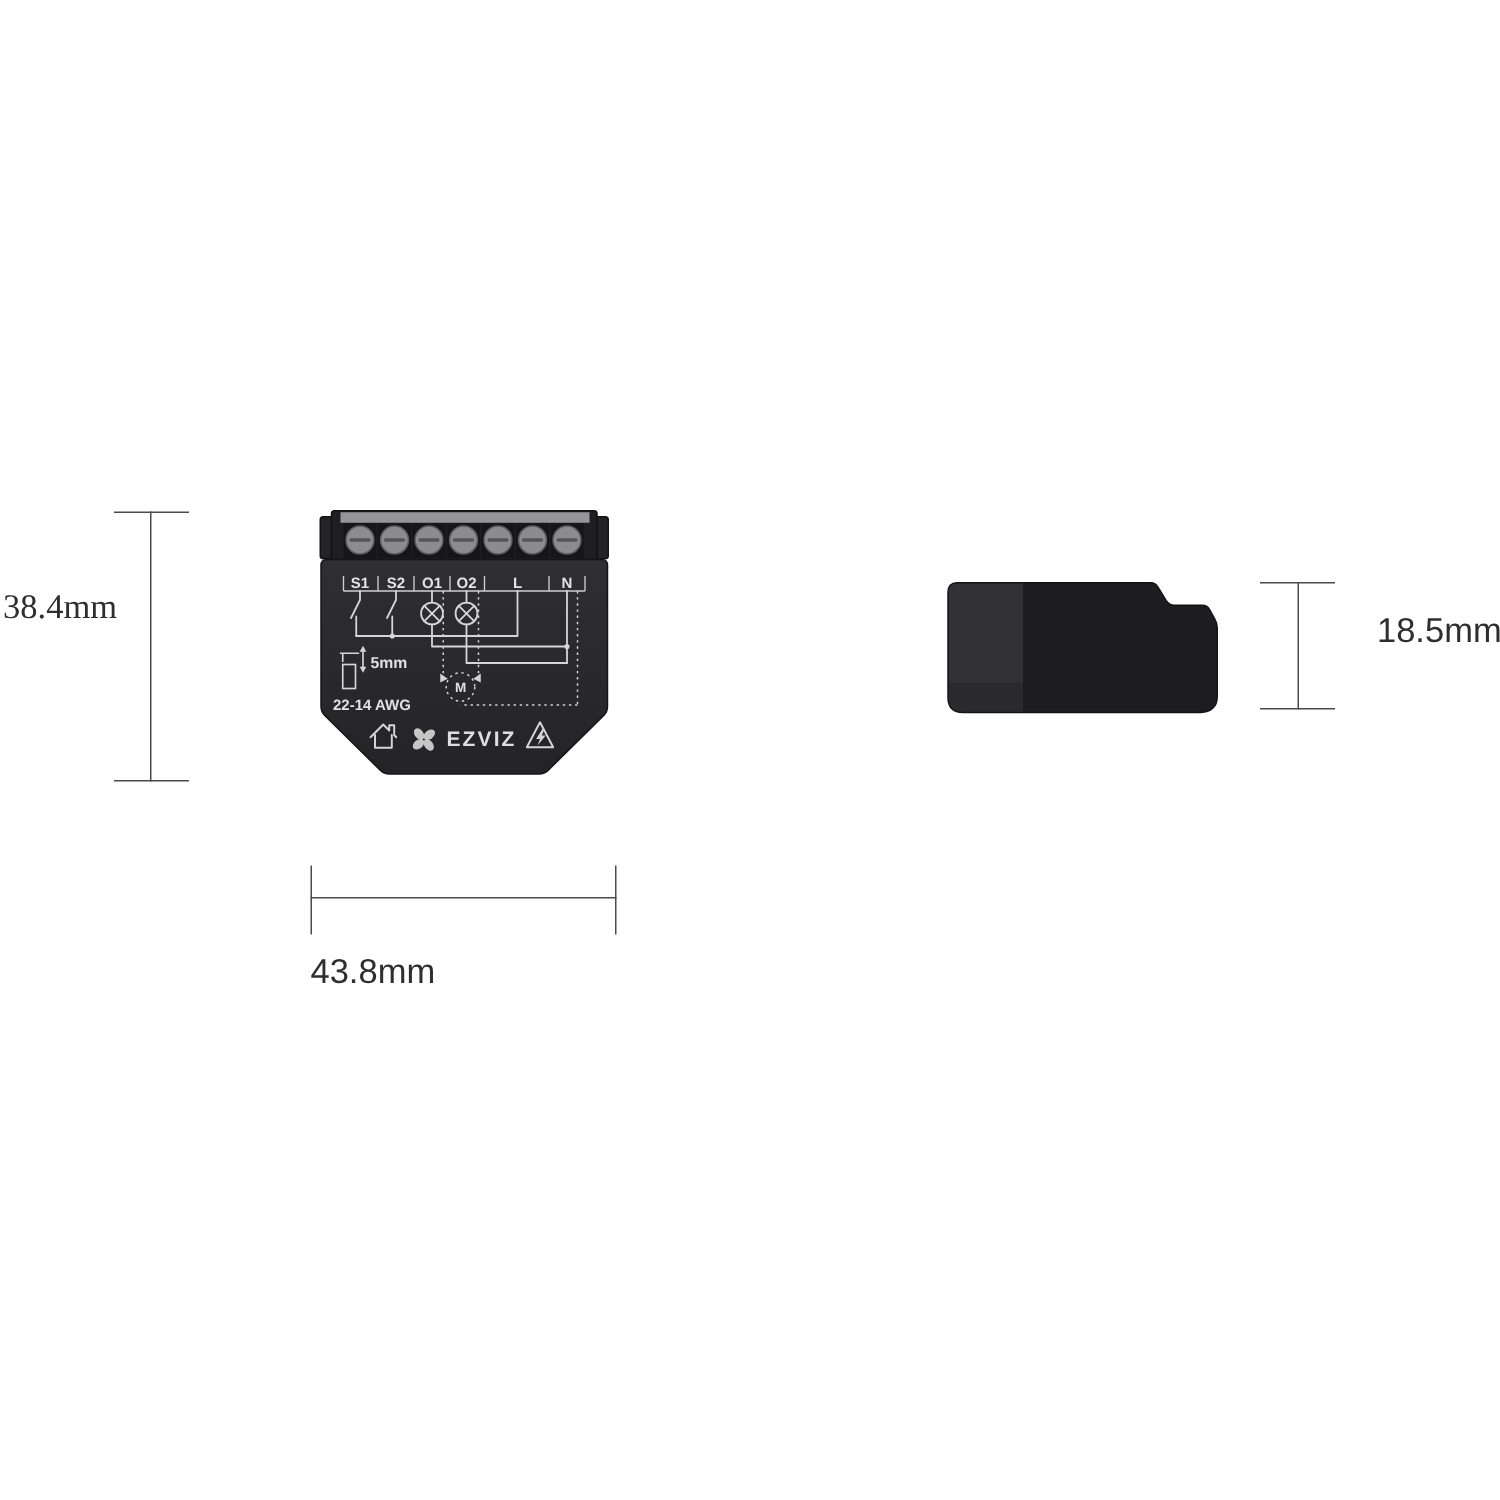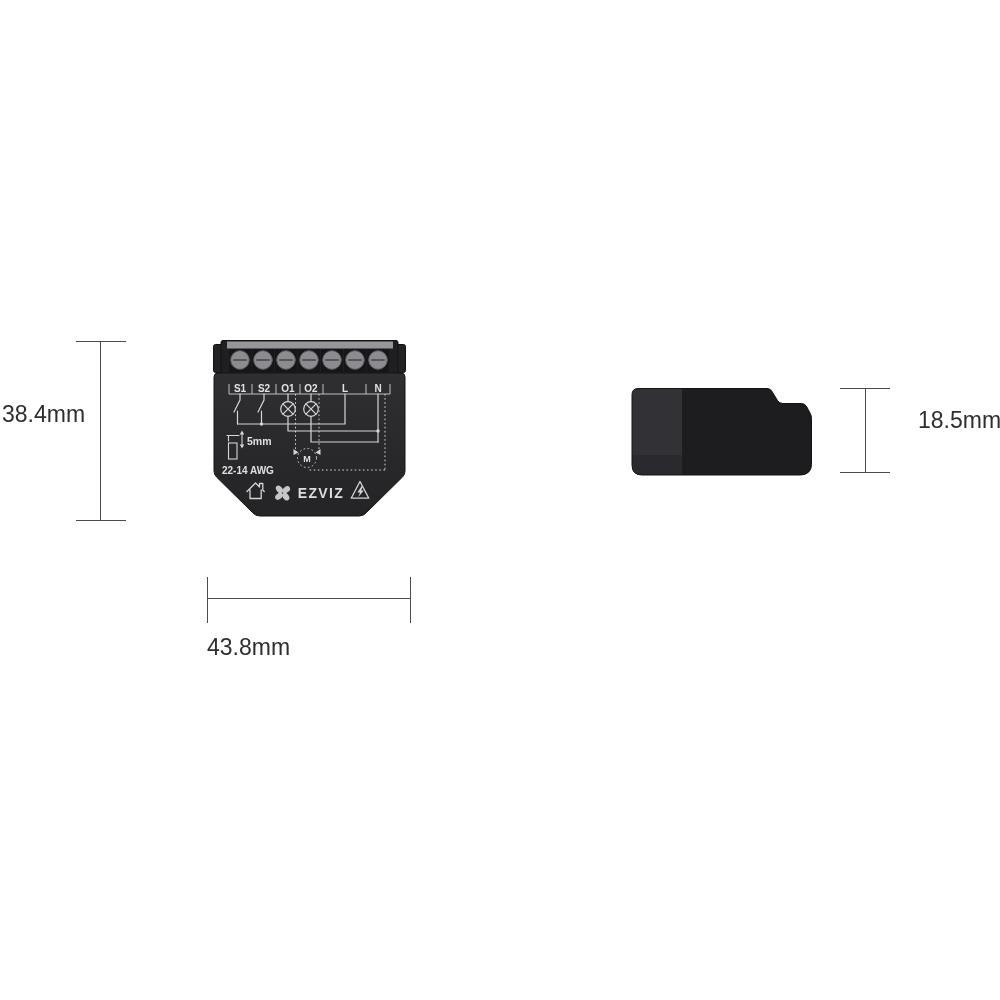--- a/index.html
+++ b/index.html
@@ -155,21 +155,21 @@
     <rect x="0" y="0" width="52" height="90" fill="#323236"></rect>
     <rect x="0" y="68" width="52" height="22" fill="#2a2a2e"></rect>
     <rect x="52" y="0" width="130" height="90" fill="#1d1d20"></rect>
   </g>
   <path d="M8 1.5 L137 1.5 Q140.5 1.5 142 4.5 L147.5 13.5 Q149.5 16.5 153 16.5 L171.5 16.5 Q175 16.5 176.5 19.5 L179.8 25.5 Q181.5 28.5 181.5 31.5 L181.5 77.5 Q181.5 82.5 178.5 85.2 Q175.5 88 170.5 88 L12 88 Q7 88 4.5 85.5 Q2 83 2 78 L2 8 Q2 1.5 8 1.5 Z" fill="none" stroke="#141417" stroke-width="1"></path>
 </svg>
 
 <div class="dim-line" style="left:100px;top:341px;width:1px;height:180px;"></div>
 <div class="dim-line" style="left:76px;top:341px;width:50px;height:1px;"></div>
 <div class="dim-line" style="left:76px;top:520px;width:50px;height:1px;"></div>
-<div class="dim-text" style="left:2px;top:402px;">38.4mm</div>
+<div class="dim-text" style="left:2px;top:392px;font-family:Liberation Serif, serif;">38.4mm</div>
 
 <div class="dim-line" style="left:207px;top:598px;width:204px;height:1px;"></div>
 <div class="dim-line" style="left:207px;top:577px;width:1px;height:46px;"></div>
 <div class="dim-line" style="left:410px;top:577px;width:1px;height:46px;"></div>
 <div class="dim-text" style="left:207px;top:635px;width:204px;text-align:left;">43.8mm</div>
 
 <div class="dim-line" style="left:865px;top:388px;width:1px;height:85px;"></div>
 <div class="dim-line" style="left:840px;top:388px;width:50px;height:1px;"></div>
 <div class="dim-line" style="left:840px;top:472px;width:50px;height:1px;"></div>
 <div class="dim-text" style="left:918px;top:408px;">18.5mm</div>

